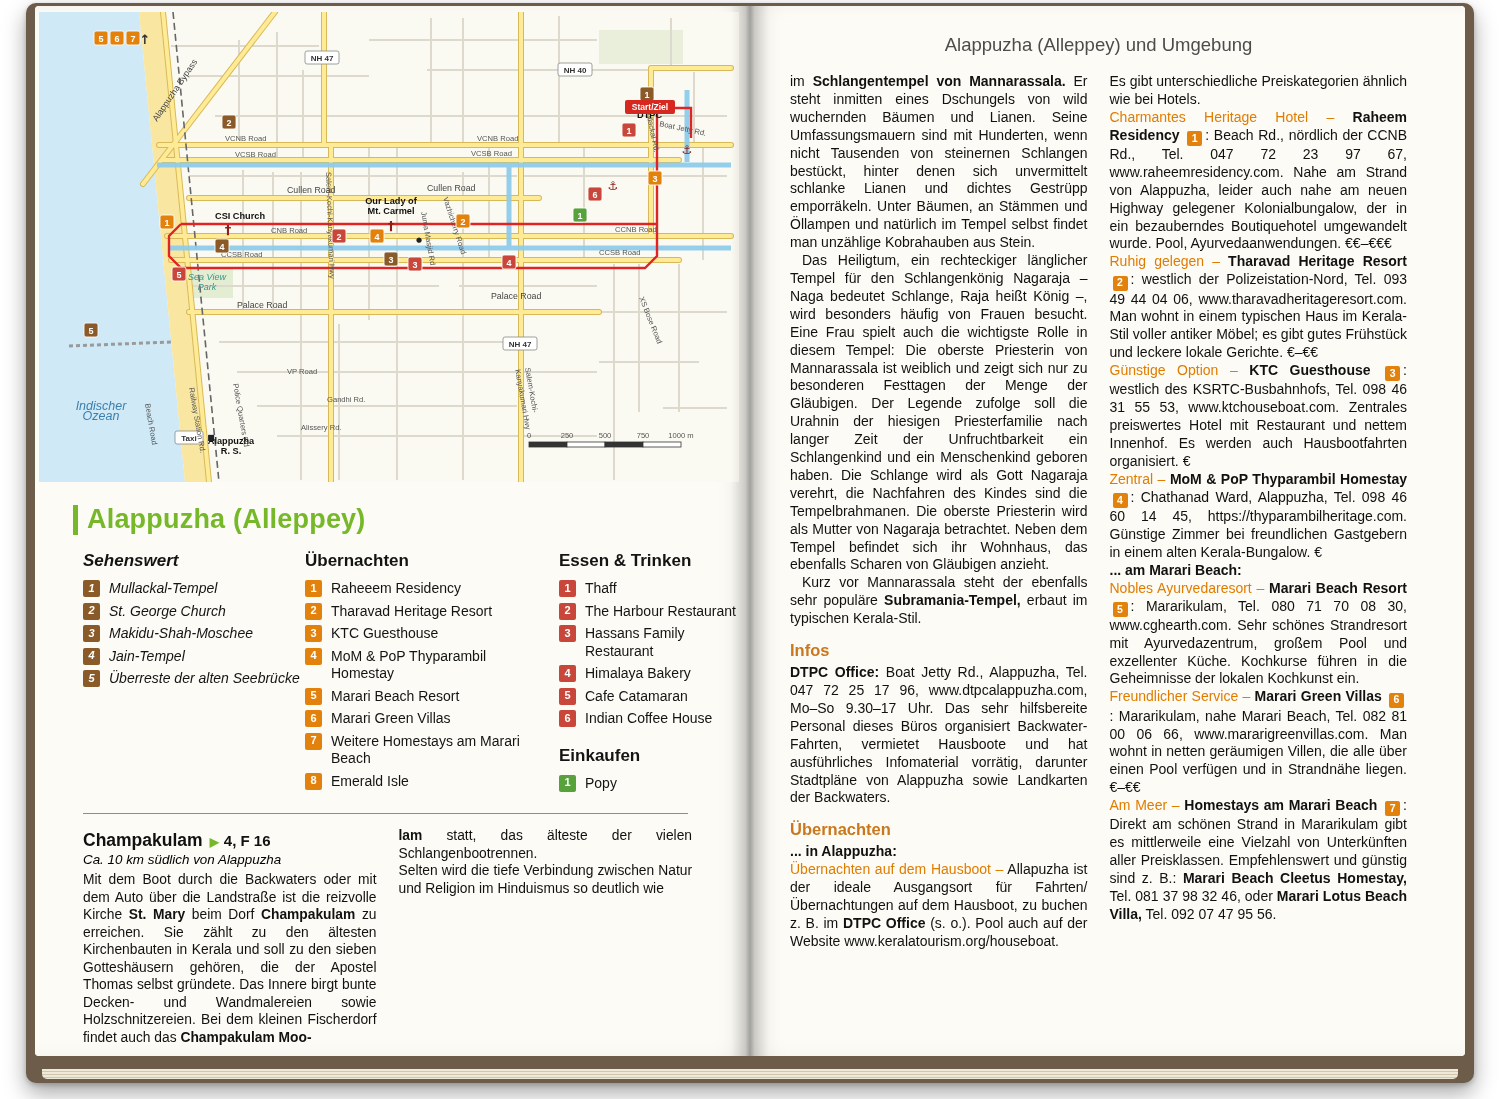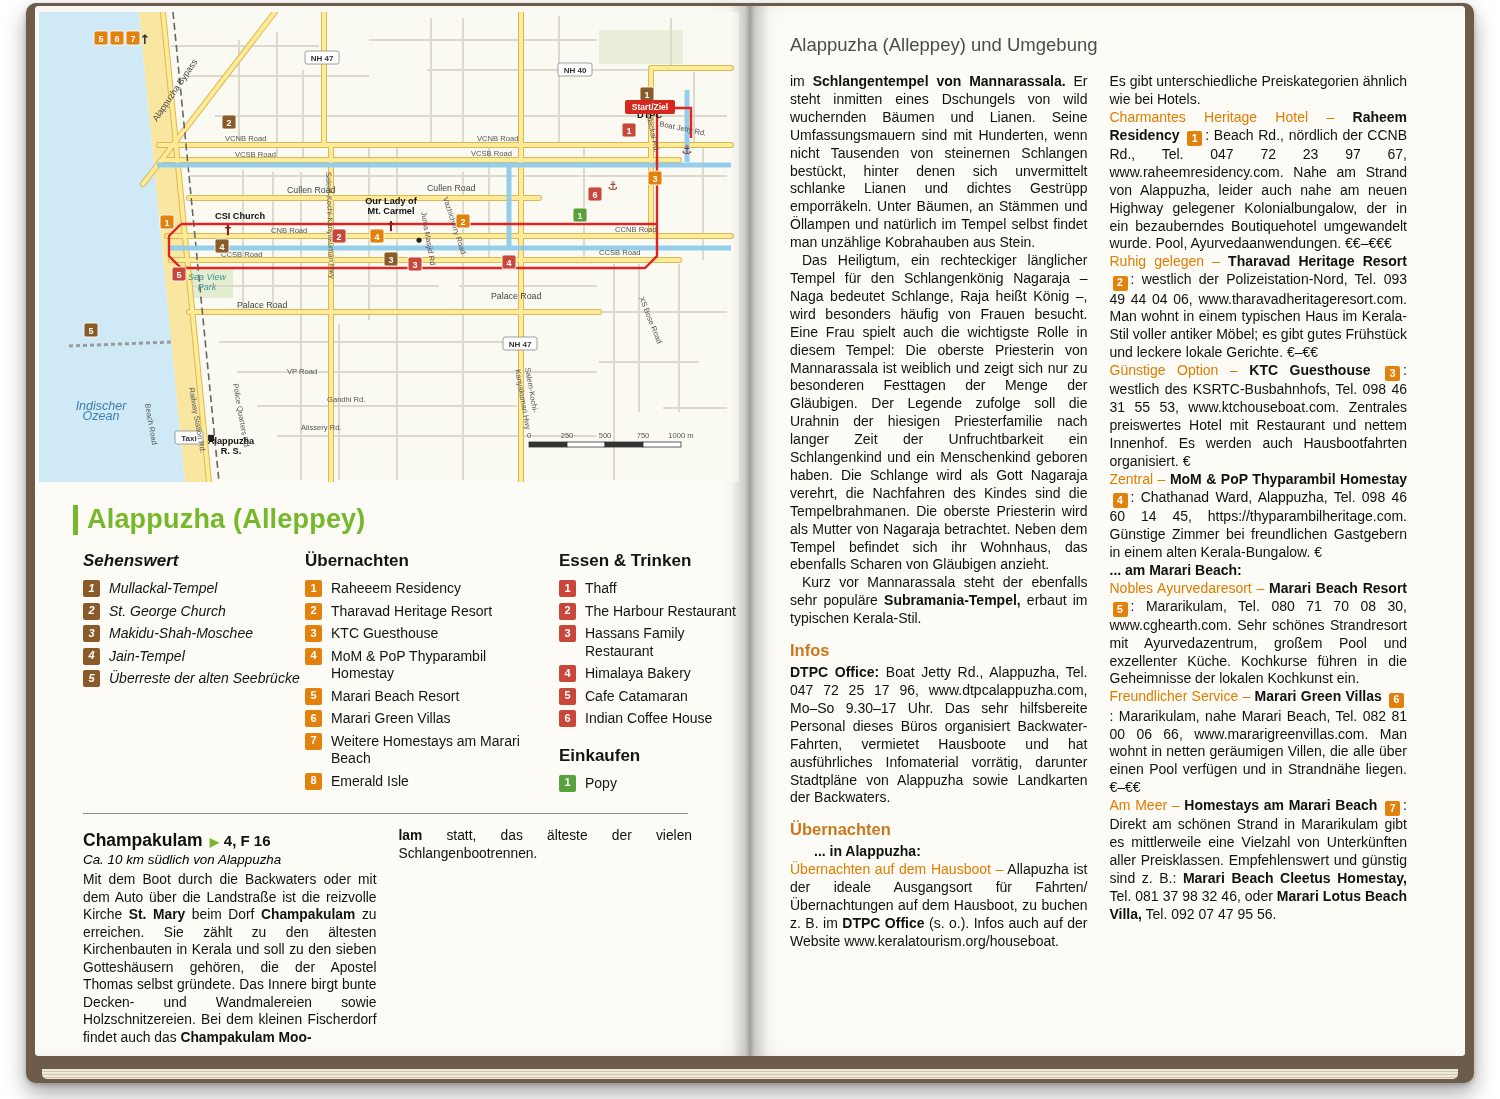--- a/index.html
+++ b/index.html
@@ -57,21 +57,21 @@
   .ref{font-weight:700;font-size:15px;}
   .ital{font-style:italic;font-size:13.4px;line-height:1.26;margin:0 0 2px;color:#000000;}
   .para{font-size:13.8px;line-height:1.27;text-align:justify;margin:0;color:#111;hyphens:auto;}
   .para.ind{text-indent:12px;}
   .sechead{font-size:16.5px;font-weight:700;color:#c9781e;margin:13px 0 4px;}
   .ibadge{display:inline-flex;width:15px;height:15px;border-radius:2px;color:#fff;font-weight:700;font-size:10.5px;
           align-items:center;justify-content:center;vertical-align:-2px;margin:0 3px;}
   .pageno{position:absolute;bottom:8px;left:0;right:0;text-align:center;font-size:16px;color:#222;}
 
   
-  .rp-header{padding:28px 58px 0 40px;text-align:left;font-size:18.5px;color:#4c4c4c;}
+  .rp-header{padding:28px 58px 0 40px;text-align:center;font-size:18.5px;color:#4c4c4c;}
   .right-arts{padding:17px 58px 0 40px;}
   .right-arts .para{font-size:14px;line-height:1.28;}
 </style>
 </head>
 <body>
 
 <div class="stage">
   <div class="book">
     <div class="pages">
 
@@ -358,37 +358,38 @@
           </div>
           <div class="divider"></div>
           <div class="articles">
             <div class="art-col" id="la-col1">
                 <div class="h2"><span>Champakulam</span><span class="ref-arrow">▶</span><span class="ref">4, F 16</span></div>
                 <p class="ital">Ca. 10 km südlich von Alappuzha</p>
                 <p class="para"><span>Mit dem Boot durch die Backwaters oder mit dem Auto über die Landstraße ist die reizvolle Kirche </span><span style="font-weight: bold;">St. Mary</span><span> beim Dorf </span><span style="font-weight: bold;">Champakulam</span><span> zu erreichen. Sie zählt zu den ältesten Kirchenbauten in Kerala und soll zu den sieben Gotteshäusern gehören, die der Apostel Thomas selbst gründete. Das Innere birgt bunte Decken- und Wandmalereien sowie Holzschnitzereien. Bei dem kleinen Fischerdorf findet auch das </span><span style="font-weight: bold;">Champakulam Moo-</span></p>
               </div>
             <div class="art-col" id="la-col2">
                 <p class="para"><span style="font-weight: bold;">lam</span><span> statt, das älteste der vielen Schlangenbootrennen.</span></p>
+                <p class="para"><span>Selten wird die tiefe Verbindung zwischen Natur und Religion im Hinduismus so deutlich wie</span></p>
               </div>
           </div>
         </div>
       </div>
 
       <div class="page page-right">
         <div class="rp-header">Alappuzha (Alleppey) und Umgebung</div>
         <div class="articles right-arts">
           <div class="art-col" id="ra-col1">
               <p class="para"><span>im </span><span style="font-weight: bold;">Schlangentempel von Mannarassala.</span><span> Er steht inmitten eines Dschungels von wild wuchernden Bäumen und Lianen. Seine Umfassungsmauern sind mit Hunderten, wenn nicht Tausenden von steinernen Schlangen bestückt, hinter denen sich unvermittelt schlanke Lianen und dichtes Gestrüpp emporräkeln. Unter Bäumen, an Stämmen und Öllampen und natürlich im Tempel selbst findet man unzählige Kobrahauben aus Stein.</span></p>
               <p class="para ind"><span>Das Heiligtum, ein rechteckiger länglicher Tempel für den Schlangenkönig Nagaraja – Naga bedeutet Schlange, Raja heißt König –, wird besonders häufig von Frauen besucht. Eine Frau spielt auch die wichtigste Rolle in diesem Tempel: Die oberste Priesterin von Mannarassala ist weiblich und zeigt sich nur zu besonderen Festtagen der Menge der Gläubigen. Der Legende zufolge soll die Urahnin der hiesigen Priesterfamilie nach langer Zeit der Unfruchtbarkeit ein Schlangenkind und ein Menschenkind geboren haben. Die Schlange wird als Gott Nagaraja verehrt, die Nachfahren des Kindes sind die Tempelbrahmanen. Die oberste Priesterin wird als Mutter von Nagaraja betrachtet. Neben dem Tempel befindet sich ihr Wohnhaus, das ebenfalls Scharen von Gläubigen anzieht.</span></p>
               <p class="para ind"><span>Kurz vor Mannarassala steht der ebenfalls sehr populäre </span><span style="font-weight: bold;">Subramania-Tempel,</span><span> erbaut im typischen Kerala-Stil.</span></p>
               <div class="sechead">Infos</div>
               <p class="para"><span style="font-weight: bold;">DTPC Office:</span><span> Boat Jetty Rd., Alappuzha, Tel. 047 72 25 17 96, www.dtpcalappuzha.com, Mo–So 9.30–17 Uhr. Das sehr hilfsbereite Personal dieses Büros organisiert Backwater-Fahrten, vermietet Hausboote und hat ausführliches Infomaterial vorrätig, darunter Stadtpläne von Alappuzha sowie Landkarten der Backwaters.</span></p>
               <div class="sechead">Übernachten</div>
-              <p class="para"><span style="font-weight: bold; margin-left: 24px;">... in Alappuzha:</span></p>
-              <p class="para"><span style="color: rgb(224, 124, 0);">Übernachten auf dem Hausboot –</span><span> Allapuzha ist der ideale Ausgangsort für Fahrten/Übernachtungen auf dem Hausboot, zu buchen z. B. im </span><span style="font-weight: bold;">DTPC Office</span><span> (s. o.). Infos auch auf der Website www.keralatourism.org/houseboat.</span></p>
+              <p class="para"><span style="font-weight: bold;">... in Alappuzha:</span></p>
+              <p class="para"><span style="color: rgb(224, 124, 0);">Übernachten auf dem Hausboot –</span><span> Allapuzha ist der ideale Ausgangsort für Fahrten/Übernachtungen auf dem Hausboot, zu buchen z. B. im </span><span style="font-weight: bold;">DTPC Office</span><span> (s. o.). Pool auch auf der Website www.keralatourism.org/houseboat.</span></p>
             </div>
           <div class="art-col" id="ra-col2">
               <p class="para"><span>Es gibt unterschiedliche Preiskategorien ähnlich wie bei Hotels.</span></p>
               <p class="para"><span style="color: rgb(224, 124, 0);">Charmantes Heritage Hotel – </span><span style="font-weight: bold;">Raheem Residency </span><span class="ibadge" style="background: rgb(226, 130, 13);">1</span><span>: Beach Rd., nördlich der CCNB Rd., Tel. 047 72 23 97 67, www.raheemresidency.com. Nahe am Strand von Alappuzha, leider auch nahe am neuen Highway gelegener Kolonialbungalow, der in ein bezauberndes Boutiquehotel umgewandelt wurde. Pool, Ayurvedaanwendungen. €€–€€€</span></p>
               <p class="para"><span style="color: rgb(224, 124, 0);">Ruhig gelegen – </span><span style="font-weight: bold;">Tharavad Heritage Resort </span><span class="ibadge" style="background: rgb(226, 130, 13);">2</span><span>: westlich der Polizeistation-Nord, Tel. 093 49 44 04 06, www.tharavadheritageresort.com. Man wohnt in einem typischen Haus im Kerala-Stil voller antiker Möbel; es gibt gutes Frühstück und leckere lokale Gerichte. €–€€</span></p>
               <p class="para"><span style="color: rgb(224, 124, 0);">Günstige Option – </span><span style="font-weight: bold;">KTC Guesthouse </span><span class="ibadge" style="background: rgb(226, 130, 13);">3</span><span>: westlich des KSRTC-Busbahnhofs, Tel. 098 46 31 55 53, www.ktchouseboat.com. Zentrales preiswertes Hotel mit Restaurant und nettem Innenhof. Es werden auch Hausbootfahrten organisiert. €</span></p>
               <p class="para"><span style="color: rgb(224, 124, 0);">Zentral – </span><span style="font-weight: bold;">MoM &amp; PoP Thyparambil Homestay </span><span class="ibadge" style="background: rgb(226, 130, 13);">4</span><span>: Chathanad Ward, Alappuzha, Tel. 098 46 60 14 45, https://thyparambilheritage.com. Günstige Zimmer bei freundlichen Gastgebern in einem alten Kerala-Bungalow. €</span></p>
               <p class="para"><span style="font-weight: bold;">... am Marari Beach:</span></p>
               <p class="para"><span style="color: rgb(224, 124, 0);">Nobles Ayurvedaresort – </span><span style="font-weight: bold;">Marari Beach Resort </span><span class="ibadge" style="background: rgb(226, 130, 13);">5</span><span>: Mararikulam, Tel. 080 71 70 08 30, www.cghearth.com. Sehr schönes Strandresort mit Ayurvedazentrum, großem Pool und exzellenter Küche. Kochkurse führen in die Geheimnisse der lokalen Kochkunst ein.</span></p>
               <p class="para"><span style="color: rgb(224, 124, 0);">Freundlicher Service – </span><span style="font-weight: bold;">Marari Green Villas </span><span class="ibadge" style="background: rgb(226, 130, 13);">6</span><span>: Mararikulam, nahe Marari Beach, Tel. 082 81 00 06 66, www.mararigreenvillas.com. Man wohnt in netten geräumigen Villen, die alle über einen Pool verfügen und in Strandnähe liegen. €–€€</span></p>

